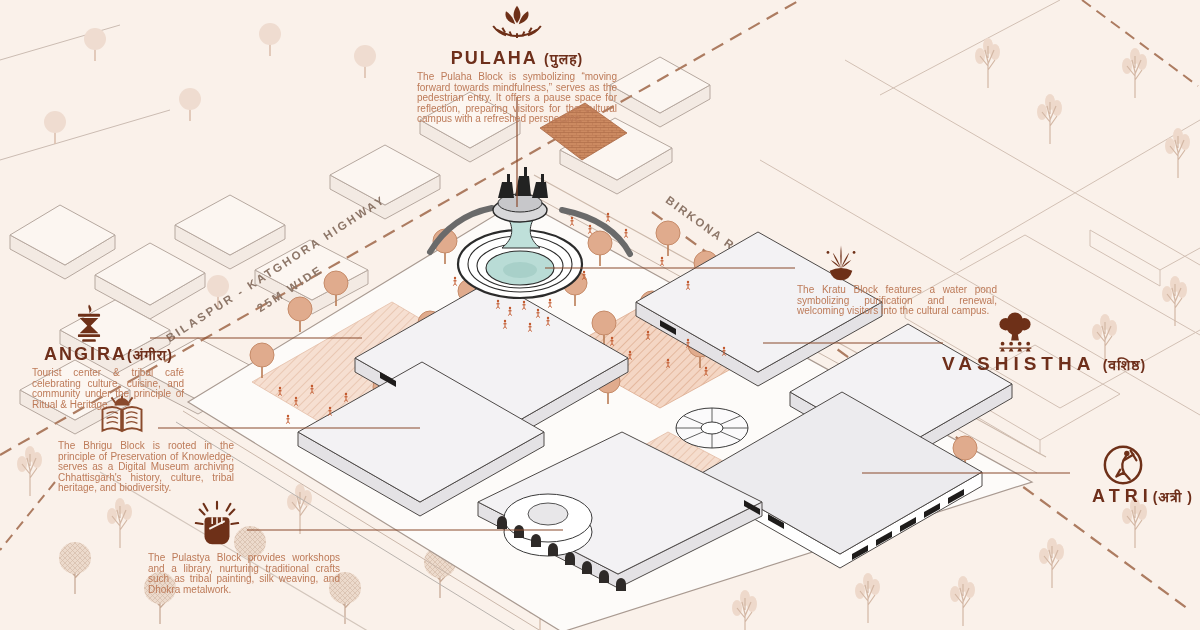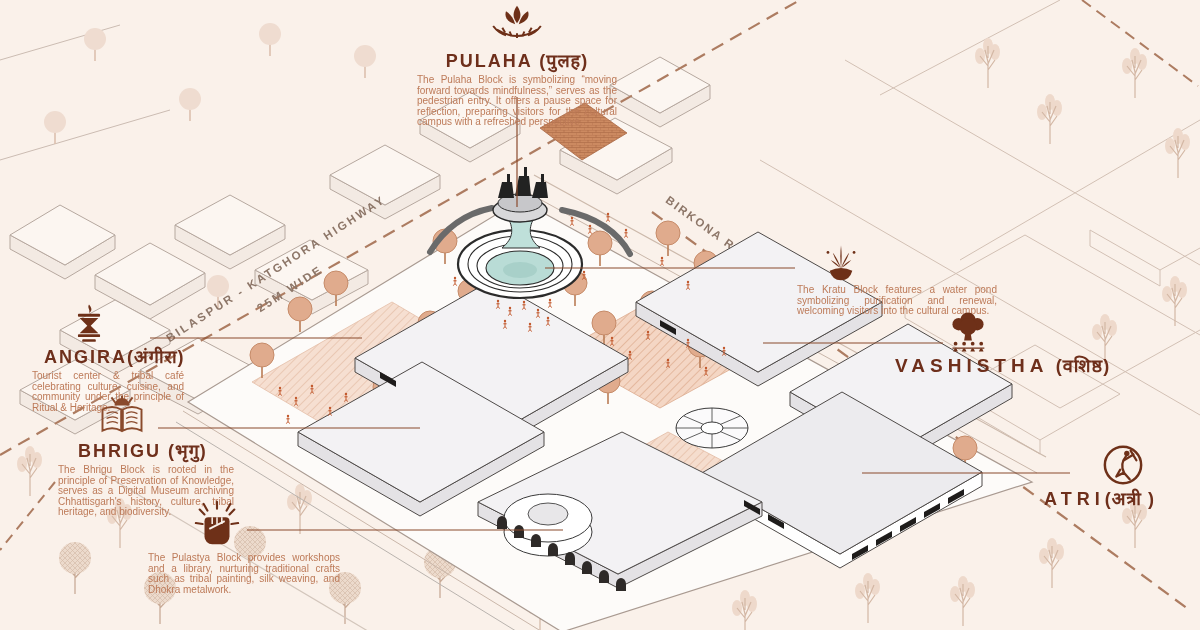--- a/index.html
+++ b/index.html
@@ -2,21 +2,21 @@
 <html><head>
 <meta charset="utf-8">
 <style>
   html,body{margin:0;padding:0;background:#e8e2dc;}
   #stage{position:relative;width:1200px;height:630px;background:#faf1ea;overflow:hidden;
          font-family:"Liberation Sans",sans-serif;}
   #siteSvg{position:absolute;left:0;top:0;}
   .annot{position:absolute;color:#6e2f1b;}
   .icon{display:block;}
   .ttl{font-weight:bold;font-size:18px;letter-spacing:2px;white-space:nowrap;color:#6e2f1b;}
-  .ttl .hindi{font-size:18px;letter-spacing:1px;font-weight:bold;}
+  .ttl .hindi{font-size:14px;letter-spacing:1px;font-weight:bold;}
   .sp .ttl-name{letter-spacing:5px;}
   .desc{font-size:10px;line-height:10.5px;color:#bd7a58;text-align:justify;margin:3px 0 0;}
   .center{text-align:center;}
 </style>
 </head>
 <body>
 
 <div id="stage">
 
 <svg id="siteSvg" width="1200" height="630" viewBox="0 0 1200 630">
@@ -304,21 +304,21 @@
       <path transform="rotate(-52 22 30)" d="M22 30 C21 24 21 20 22 15 C23 20 23 24 22 30 Z"></path>
       <path transform="rotate(52 22 30)" d="M22 30 C21 24 21 20 22 15 C23 20 23 24 22 30 Z"></path>
       <circle cx="7" cy="12" r="1.6"></circle>
           <circle cx="37" cy="12" r="1.6"></circle>
       <path d="M9 33 Q22 27 35 33 Q32 44 22 44 Q12 44 9 33 Z"></path>
         </g>
     </svg>
     <p class="desc">The Kratu Block features a water pond symbolizing purification and renewal, welcoming visitors into the cultural campus.</p>
   </div>
 
-  <div class="annot sp" style="left:895px;top:311px;width:206px;">
+  <div class="annot sp" style="left:942px;top:311px;width:206px;">
     <svg class="icon" width="58" height="42" viewBox="0 0 64 54" style="margin-left:44px;">
       <g fill="#6e3018">
       <circle cx="32" cy="12" r="10"></circle>
           <circle cx="20" cy="17" r="8"></circle>
           <circle cx="44" cy="17" r="8"></circle>
           <circle cx="32" cy="20" r="11"></circle>
       <path d="M29 26 L27 38 H37 L35 26 Z"></path>
       <g>
             <circle cx="16" cy="42" r="2.4"></circle>
             <path d="M13 52 Q16 44 19 52 Z"></path>
@@ -345,21 +345,21 @@
   <div class="annot sp" style="left:1008px;top:444px;width:192px;">
     <svg class="icon" width="42" height="42" viewBox="0 0 44 44" style="margin-left:94px;">
       <circle cx="22" cy="22" r="19" fill="none" stroke="#6e3018" stroke-width="2.6"></circle>
       <g stroke="#6e3018" stroke-width="2.4" fill="none" stroke-linecap="round">
         <circle cx="26" cy="10" r="2.8" fill="#6e3018" stroke="none"></circle>
         <path d="M25 13 C21 18 20 24 23 30"></path>
         <path d="M23 17 L33 11 M30 7 L36 17"></path>
         <path d="M23 30 L15 34 M23 30 L29 37 M15 34 L19 27"></path>
       </g>
     </svg>
-    <div class="ttl" style="margin-left:36px;"><span class="ttl-name">ATRI</span><span class="hindi">(अत्री )</span></div>
+    <div class="ttl" style="margin-left:84px;"><span class="ttl-name">ATRI</span><span class="hindi">(अत्री )</span></div>
   </div>
 
   <div class="annot" style="left:32px;top:304px;width:152px;">
     <svg class="icon" width="34" height="40" viewBox="0 0 40 46" style="margin-left:40px;">
       <g fill="#6e3018">
       <path d="M20 0 C17.5 4 22 6 20 10 C25 7 22.5 3 20 0 Z"></path>
       <rect x="7" y="11" width="26" height="3.4" rx="1"></rect>
       <path d="M9 16 H31 L22 25 L31 34 H9 L18 25 Z"></path>
       <rect x="7" y="35" width="26" height="3.4" rx="1"></rect>
       <rect x="12" y="41" width="16" height="3" rx="1"></rect>
@@ -372,22 +372,20 @@
   <div class="annot" style="left:58px;top:394px;width:176px;">
     <svg class="icon" width="52" height="44" viewBox="0 0 64 52" style="margin-left:38px;">
       <g stroke="#8a4a2c" stroke-width="2.4" fill="none">
         <path d="M32 1 V9 M19 3 L24 10 M45 3 L40 10"></path>
         <path d="M24 13 A8 8 0 0 1 40 13" fill="#8a4a2c"></path>
         <path d="M8 18 Q20 12 31 18 L31 44 Q20 38 8 44 Z"></path>
         <path d="M56 18 Q44 12 33 18 L33 44 Q44 38 56 44 Z"></path>
         <path d="M13 23 Q21 19 27 23 M13 29 Q21 25 27 29 M13 35 Q21 31 27 35 M51 23 Q43 19 37 23 M51 29 Q43 25 37 29 M51 35 Q43 31 37 35" stroke-width="1.6"></path>
       </g>
     </svg>
-    <div class="ttl" style="margin-left:20px;"><span class="ttl-name">BHRIGU</span>
-      <span class="hindi">(भृगु)</span></div>
     <p class="desc">The Bhrigu Block is rooted in the principle of Preservation of Knowledge, serves as a Digital Museum archiving Chhattisgarh's history, culture, tribal heritage, and biodiversity.</p>
   </div>
 
   <div class="annot" style="left:148px;top:500px;width:192px;">
     <svg class="icon" width="54" height="50" viewBox="0 0 56 52" style="margin-left:42px;">
       <g stroke="#6e3018" stroke-width="2.2" stroke-linecap="round">
         <path d="M10 10 L15 15 M28 2 V9 M46 10 L41 15 M6 24 L13 25 M50 24 L43 25 M14 4 L18 11 M42 4 L38 11"></path>
       </g>
       <g fill="#6e3018">
         <path d="M19 18 h18 a4 4 0 0 1 4 4 v16 a8 8 0 0 1 -8 8 h-10 a8 8 0 0 1 -8 -8 V22 a4 4 0 0 1 4 -4 Z"></path>

